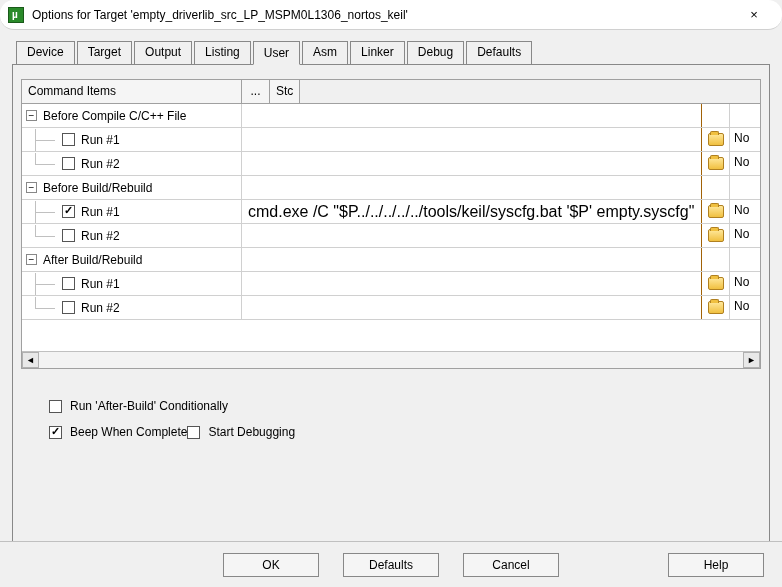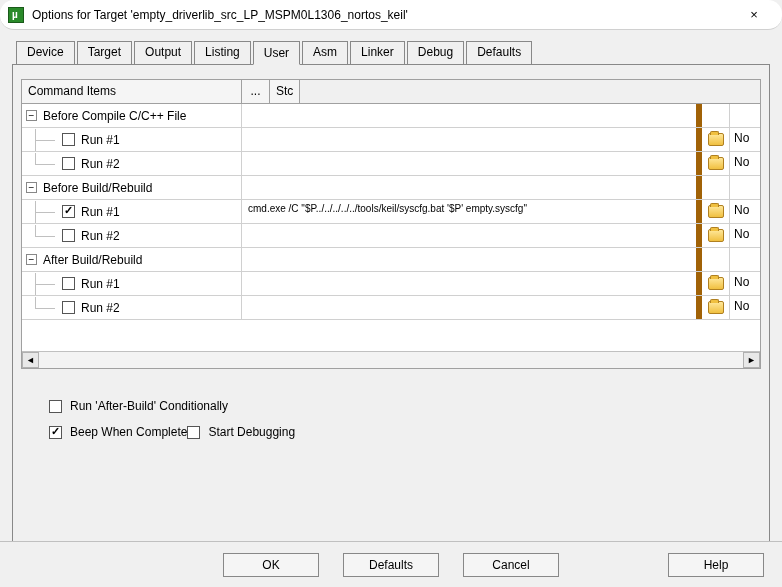--- a/index.html
+++ b/index.html
@@ -114,23 +114,23 @@
   .grid-row .ritems {
     width: 220px;
     border-right: 1px solid #d0d0d0;
     display: flex;
     align-items: center;
     padding-left: 4px;
     font-size: 12px;
   }
   .grid-row .rcmd {
     flex: 1;
-    border-right: 6px solid #a16207;
+    border-right: 1px solid #a16207;
     padding: 3px 6px;
-    font-size: 10px;
+    font-size: 16px;
     white-space: nowrap;
     overflow: hidden;
   }
   .grid-row .rdots {
     width: 28px;
     border-right: 1px solid #d0d0d0;
     display: flex;
     align-items: center;
     justify-content: center;
   }

